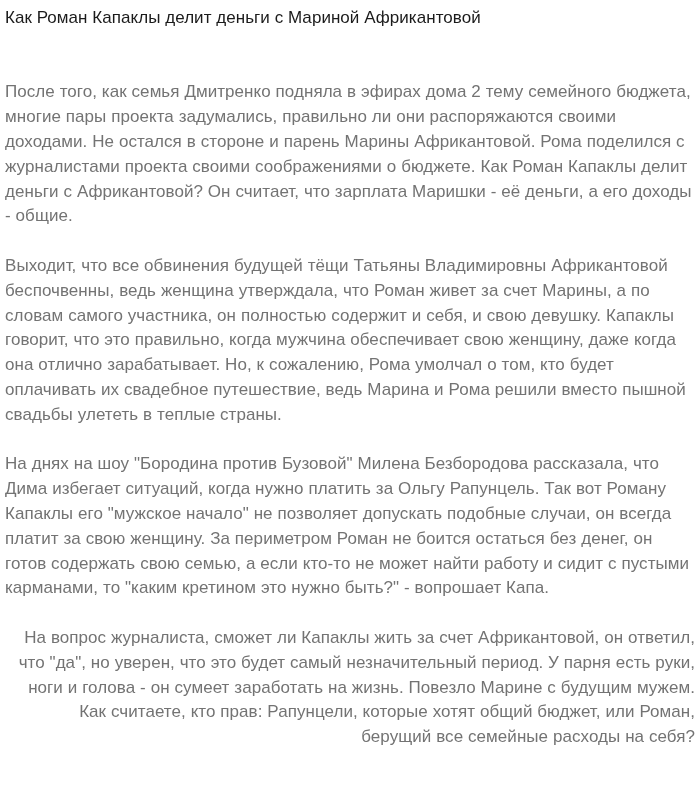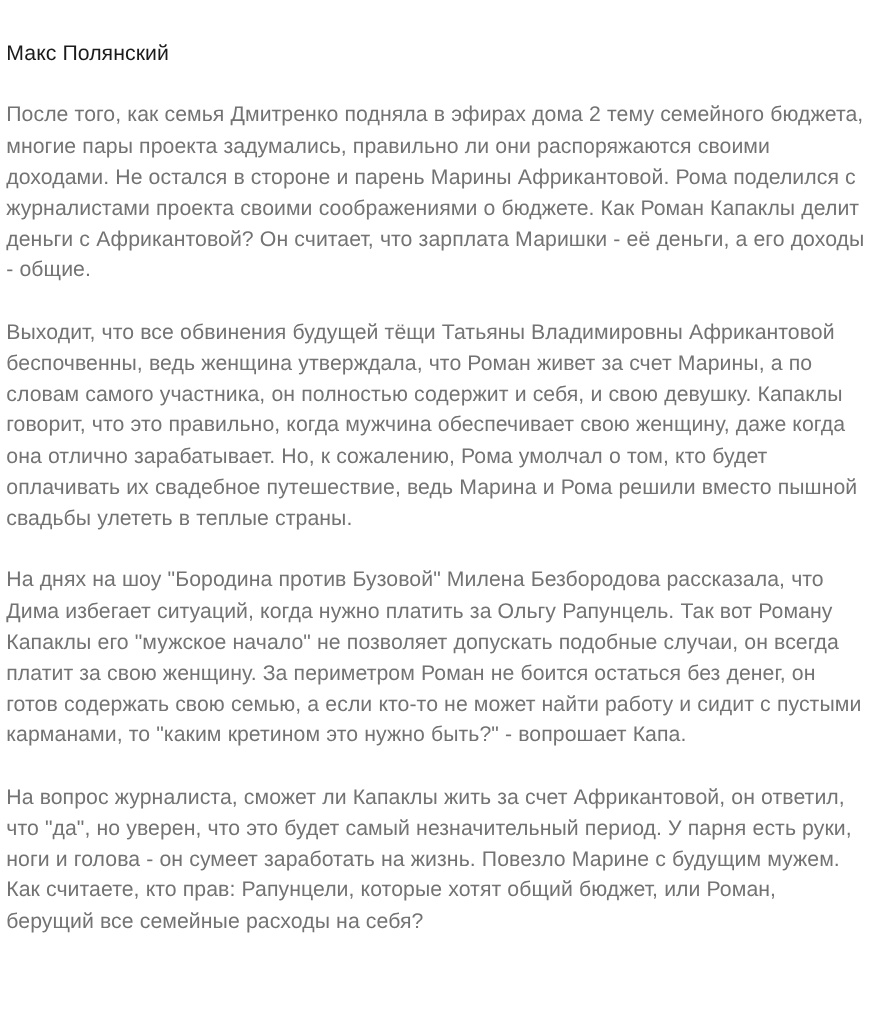--- a/index.html
+++ b/index.html
@@ -51,31 +51,32 @@
     font-weight: 400;
     margin: 0 0 24.8px 0;
     padding: 0;
     color: #737373;
     text-align: left;
     letter-spacing: 0.05px;
     word-spacing: 0.1px;
   }
   .body-copy p:last-child {
     margin-bottom: 0;
+    text-align: right;
   }
 </style>
 </head>
 <body style="background: rgb(255, 255, 255); color: rgb(27, 27, 27);">
 
 <div class="page">
 
+  <h1 class="article-title">Как Роман Капаклы делит деньги с Мариной Африкантовой</h1>
 
   <div class="spacer-line"></div>
 
-  <div class="byline">Макс Полянский</div>
 
   <div class="spacer-line"></div>
 
   <div class="body-copy">
     <p>После того, как семья Дмитренко подняла в эфирах дома 2 тему семейного бюджета, многие пары проекта задумались, правильно ли они распоряжаются своими доходами. Не остался в стороне и парень Марины Африкантовой. Рома поделился с журналистами проекта своими соображениями о бюджете. Как Роман Капаклы делит деньги с Африкантовой? Он считает, что зарплата Маришки - её деньги, а его доходы - общие.</p>
     <p>Выходит, что все обвинения будущей тёщи Татьяны Владимировны Африкантовой беспочвенны, ведь женщина утверждала, что Роман живет за счет Марины, а по словам самого участника, он полностью содержит и себя, и свою девушку. Капаклы говорит, что это правильно, когда мужчина обеспечивает свою женщину, даже когда она отлично зарабатывает. Но, к сожалению, Рома умолчал о том, кто будет оплачивать их свадебное путешествие, ведь Марина и Рома решили вместо пышной свадьбы улететь в теплые страны.</p>
     <p>На днях на шоу "Бородина против Бузовой" Милена Безбородова рассказала, что Дима избегает ситуаций, когда нужно платить за Ольгу Рапунцель. Так вот Роману Капаклы его "мужское начало" не позволяет допускать подобные случаи, он всегда платит за свою женщину. За периметром Роман не боится остаться без денег, он готов содержать свою семью, а если кто-то не может найти работу и сидит с пустыми карманами, то "каким кретином это нужно быть?" - вопрошает Капа.</p>
     <p>На вопрос журналиста, сможет ли Капаклы жить за счет Африкантовой, он ответил, что "да", но уверен, что это будет самый незначительный период. У парня есть руки, ноги и голова - он сумеет заработать на жизнь. Повезло Марине с будущим мужем. Как считаете, кто прав: Рапунцели, которые хотят общий бюджет, или Роман, берущий все семейные расходы на себя?</p>
   </div>
 

